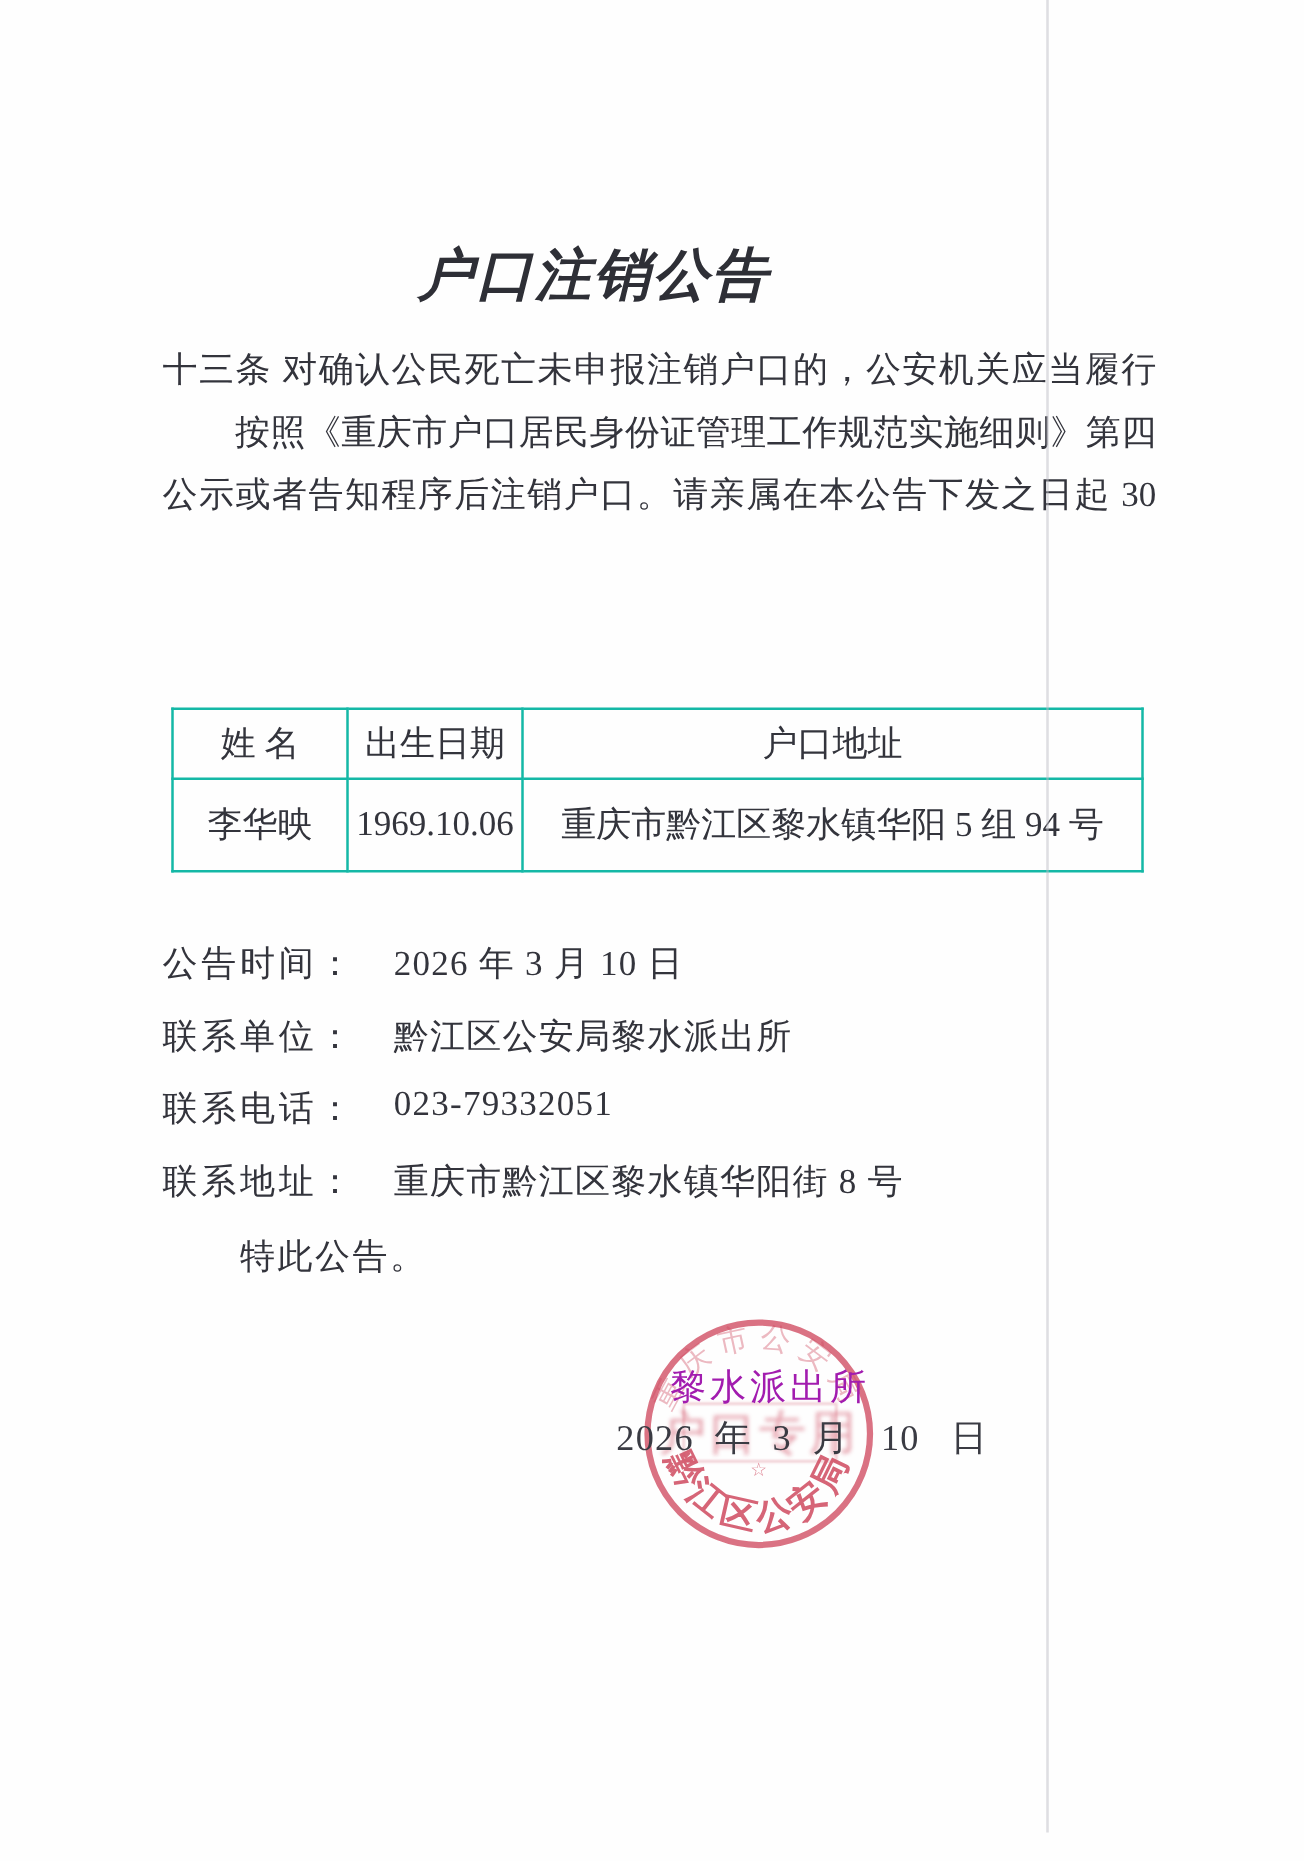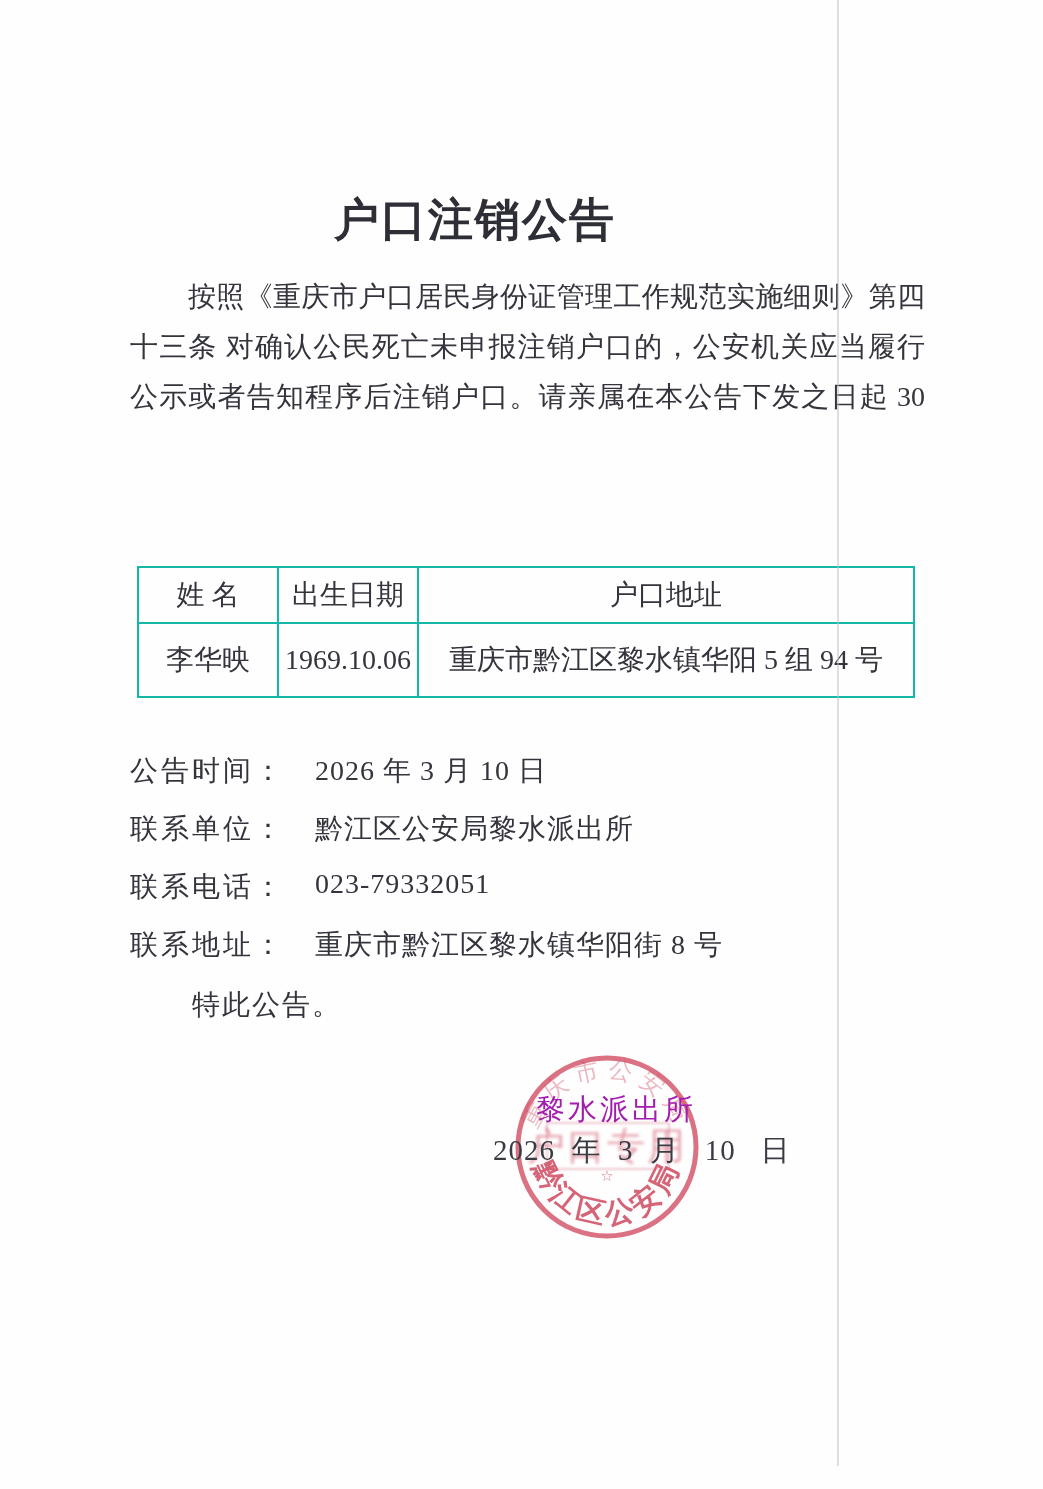--- a/index.html
+++ b/index.html
@@ -12,21 +12,21 @@
     font-family:"Liberation Serif","DejaVu Serif",serif;
     color:#33343c;
   }
   .scan-line{
     position:absolute;left:837px;top:0;width:2px;height:1466px;
     background:rgba(190,190,198,0.5);z-index:6;
   }
   .title{
     position:absolute;top:190px;left:0;width:950px;
     text-align:center;font-size:45px;font-weight:bold;
-    letter-spacing:2px;color:#2e2f36;margin:0;
+    letter-spacing:2px;color:#2e2f36;margin:0;font-style:italic;
   }
   .body-block{
     position:absolute;top:272px;left:130px;width:795px;
     font-size:28px;line-height:50px;color:#33343c;
   }
   .bline{height:50px;white-space:nowrap;}
   .bline.just{white-space:normal;text-align:justify;text-align-last:justify;text-justify:inter-character;}
   .bline.indent{padding-left:58px;}
   .bline.just.indent{width:737px;}
   .res-table{
@@ -62,22 +62,22 @@
 </head>
 <body>
 
 <div class="page">
 
   <div class="scan-line"></div>
 
   <h1 class="title">户口注销公告</h1>
 
   <div class="body-block">
+    <div class="bline just">十三条 对确认公民死亡未申报注销户口的，公安机关应当履行</div>
     <div class="bline just indent">按照《重庆市户口居民身份证管理工作规范实施细则》第四</div>
-    <div class="bline just">十三条 对确认公民死亡未申报注销户口的，公安机关应当履行</div>
     <div class="bline just">公示或者告知程序后注销户口。请亲属在本公告下发之日起 30</div>
   </div>
 
   <table class="res-table">
     <colgroup>
         <col class="col-name">
         <col class="col-dob">
         <col class="col-addr">
       </colgroup>
     <tbody>

